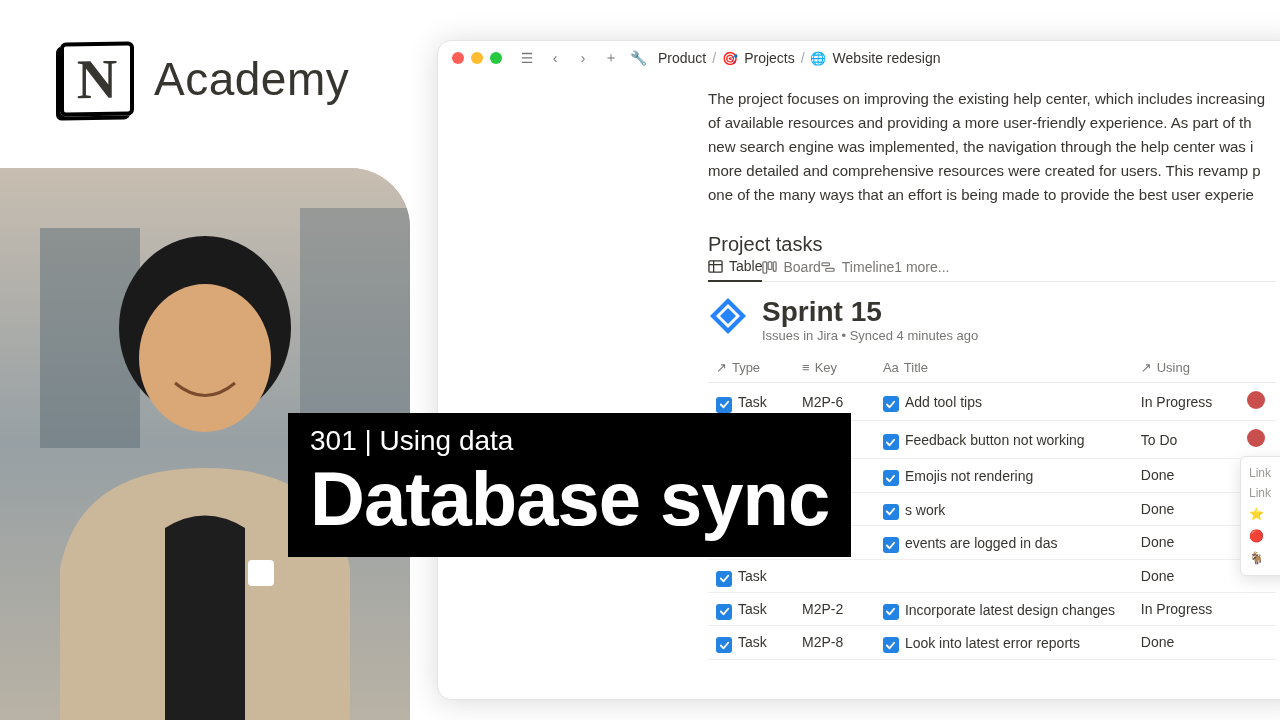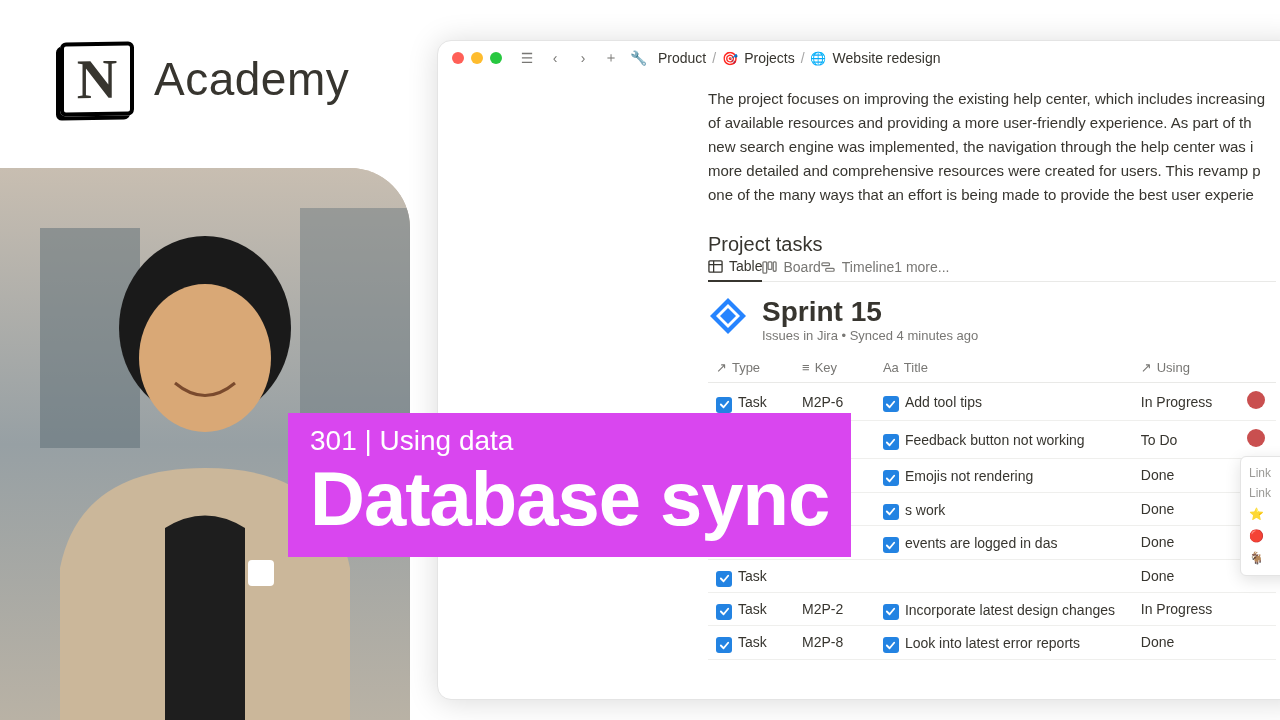--- a/index.html
+++ b/index.html
@@ -2,21 +2,21 @@
 <html><head>
 <meta charset="utf-8">
 <style>
   * { margin: 0; padding: 0; box-sizing: border-box; }
   body { font-family: -apple-system, BlinkMacSystemFont, "Segoe UI", Helvetica, Arial, sans-serif; width:1280px; height:720px; overflow:hidden; background:#fff; position:relative; color:#37352f; }
   .topbar { position:absolute; top:42px; left:60px; display:flex; align-items:center; gap:20px; }
   .logo-box { width:74px; height:74px; border:4px solid #000; border-radius:6px; display:flex; align-items:center; justify-content:center; font-family: Georgia, "Times New Roman", serif; font-weight:900; font-size:56px; line-height:1; transform: skewY(-1deg); box-shadow: -4px 4px 0 #000; }
   .academy { font-size:46px; font-weight:500; letter-spacing:0.5px; }
   .presenter { position:absolute; left:0; top:168px; width:410px; height:552px; border-top-right-radius:60px; overflow:hidden; background:linear-gradient(180deg,#cdbba8 0%, #7a8a92 40%, #c0b7ab 100%); }
   .presenter svg { width:100%; height:100%; display:block;}
-  .overlay { position:absolute; left:288px; top:413px; background:#d946ef; color:#fff; padding:12px 22px 18px 22px; }
+  .overlay { position:absolute; left:288px; top:413px; background:#000000; color:#fff; padding:12px 22px 18px 22px; }
   .overlay .small { font-size:28px; font-weight:400; margin-bottom:2px; }
   .overlay .big { font-size:76px; font-weight:600; letter-spacing:-1px; line-height:1.05;text-align:center;}
   .notionwin { position:absolute; left:437px; top:40px; right:-20px; width:870px; height:660px; border:1px solid #e4e4e4; border-radius:14px; background:#fff; box-shadow:0 2px 30px rgba(0,0,0,0.15); overflow:hidden; }
   .winbar { height:34px; display:flex; align-items:center; padding:0 14px; gap:10px; font-size:14px; color:#37352f; border-bottom:0; }
   .dots { display:flex; gap:7px; margin-right:6px;}
   .dot { width:12px; height:12px; border-radius:50%; }
   .dot.r{background:#ff5f57;} .dot.y{background:#febc2e;} .dot.g{background:#28c840;}
   .icon-btn { width:18px; height:18px; display:flex; align-items:center; justify-content:center; color:#787774; font-size:14px;}
   .breadcrumbs { display:flex; align-items:center; gap:6px; font-size:14px;}
   .breadcrumbs span.sep{color:#a6a6a6;}

